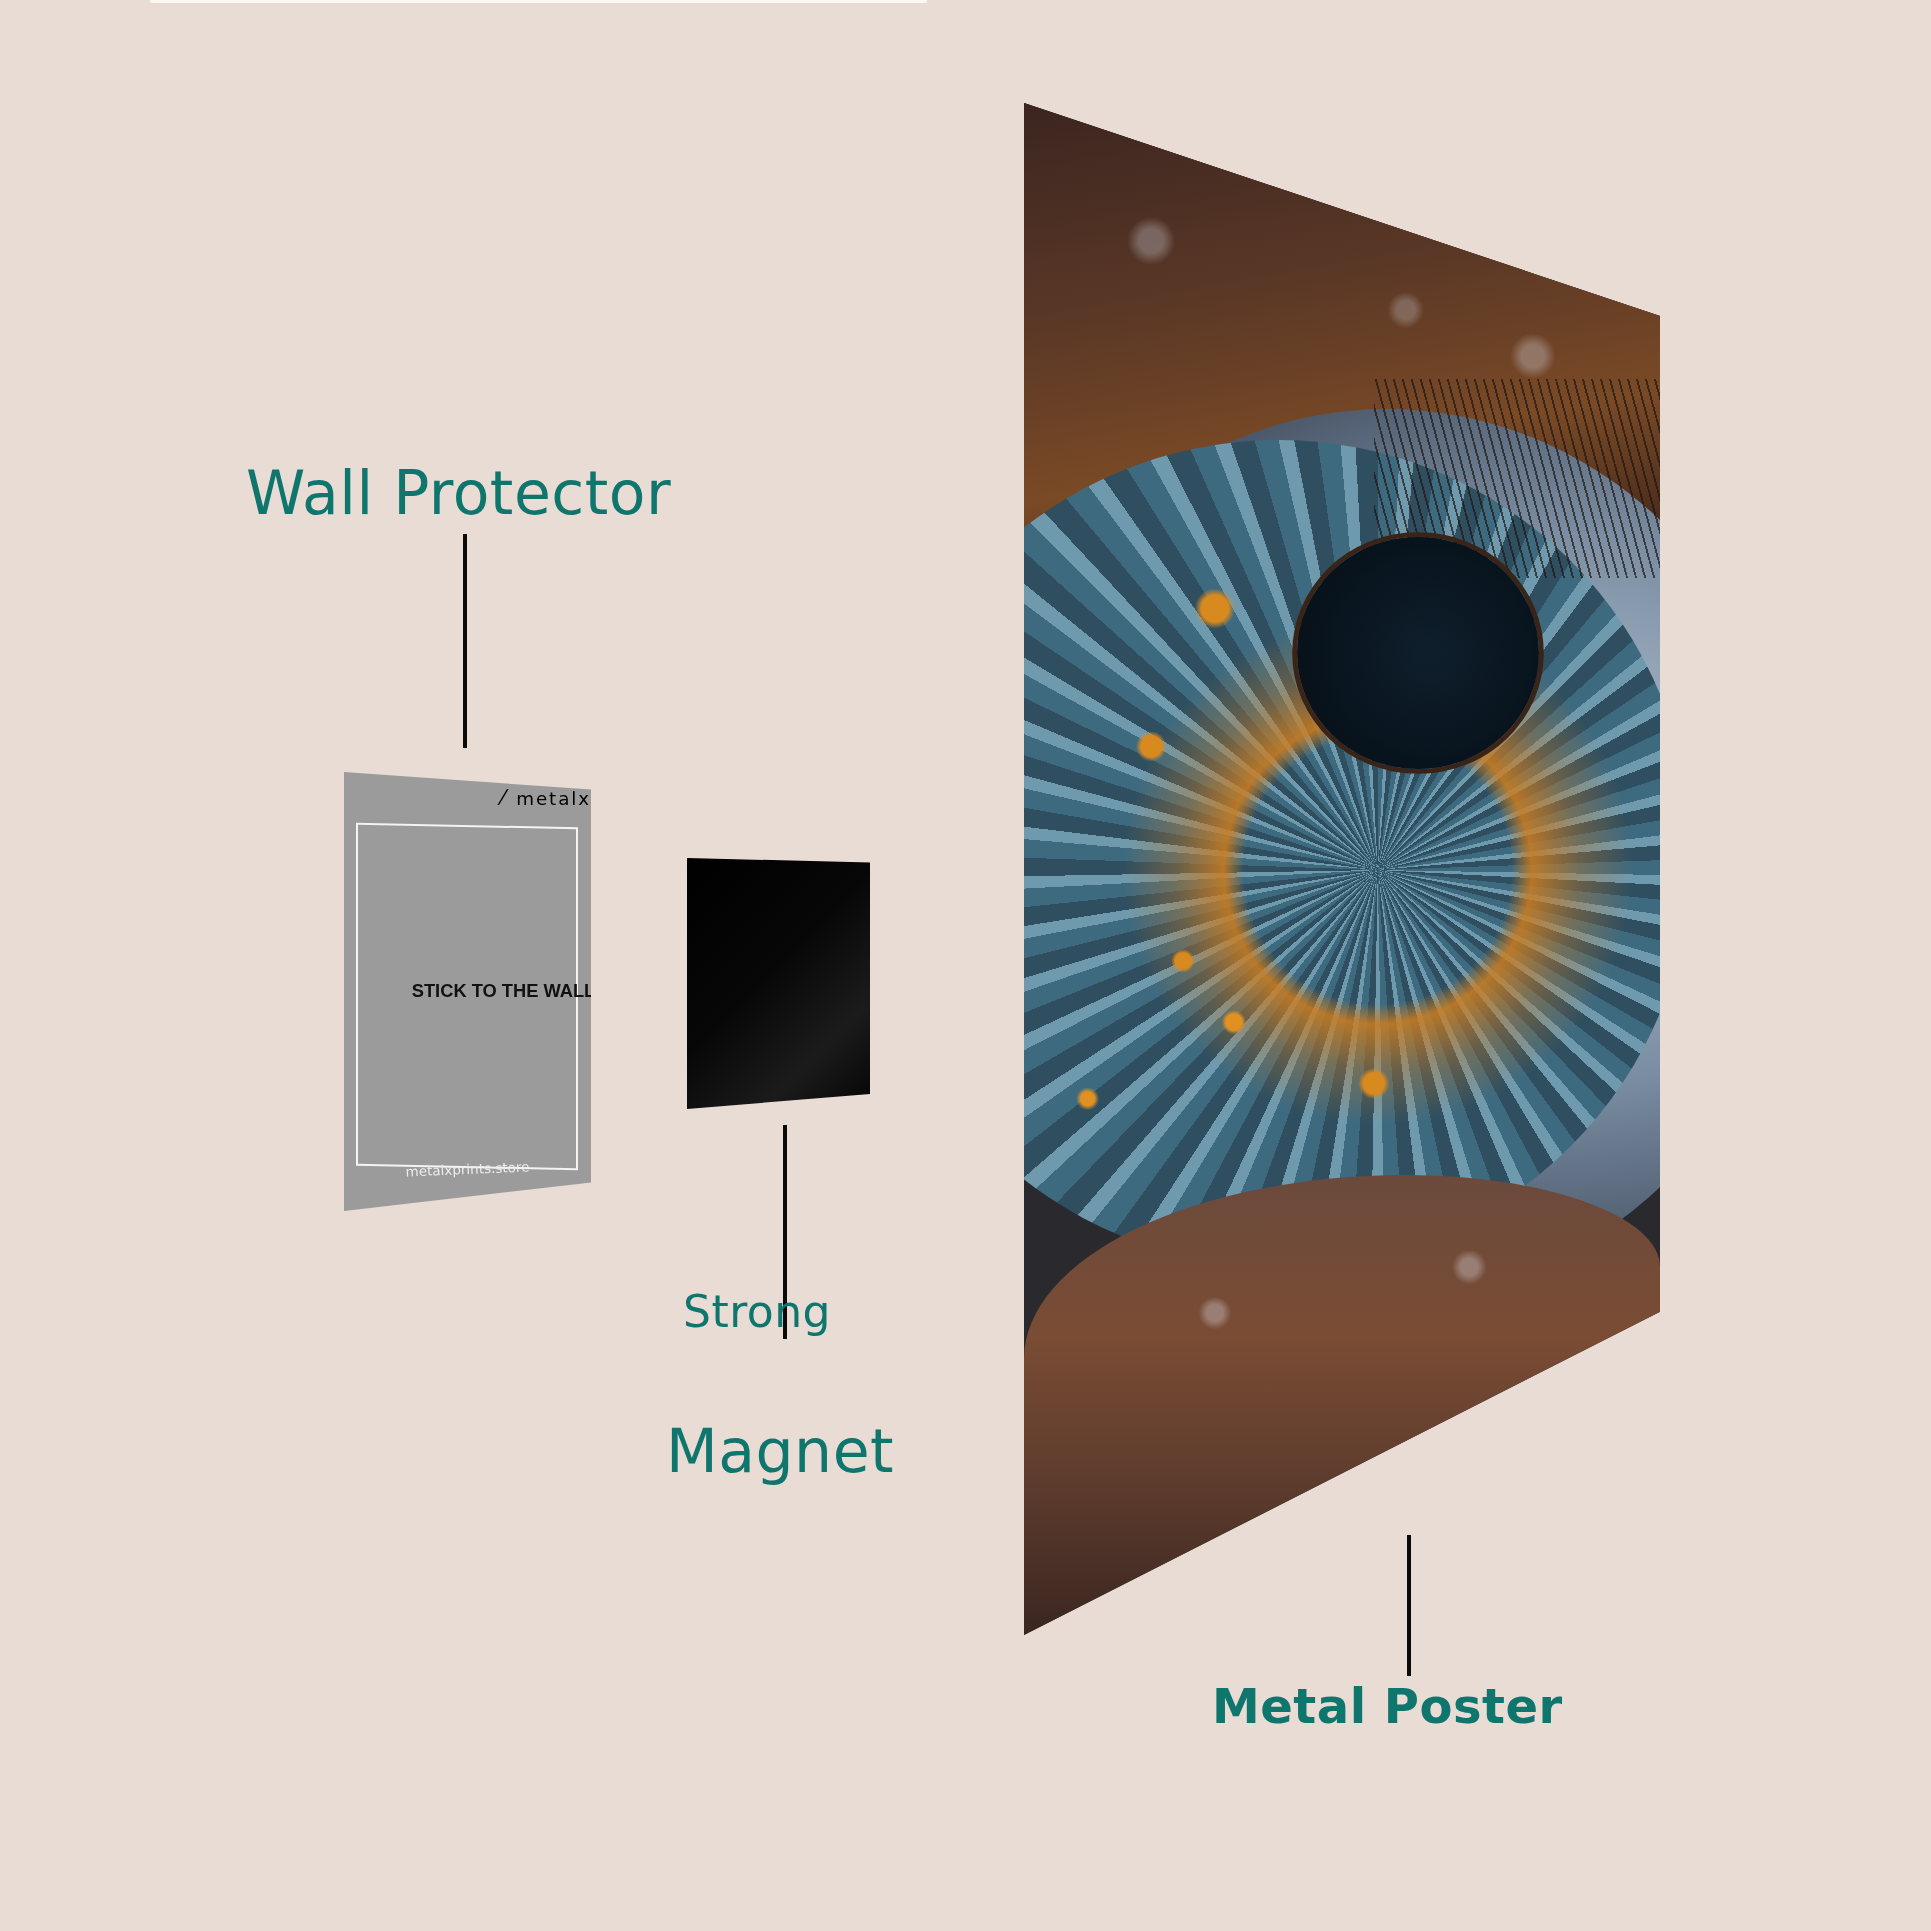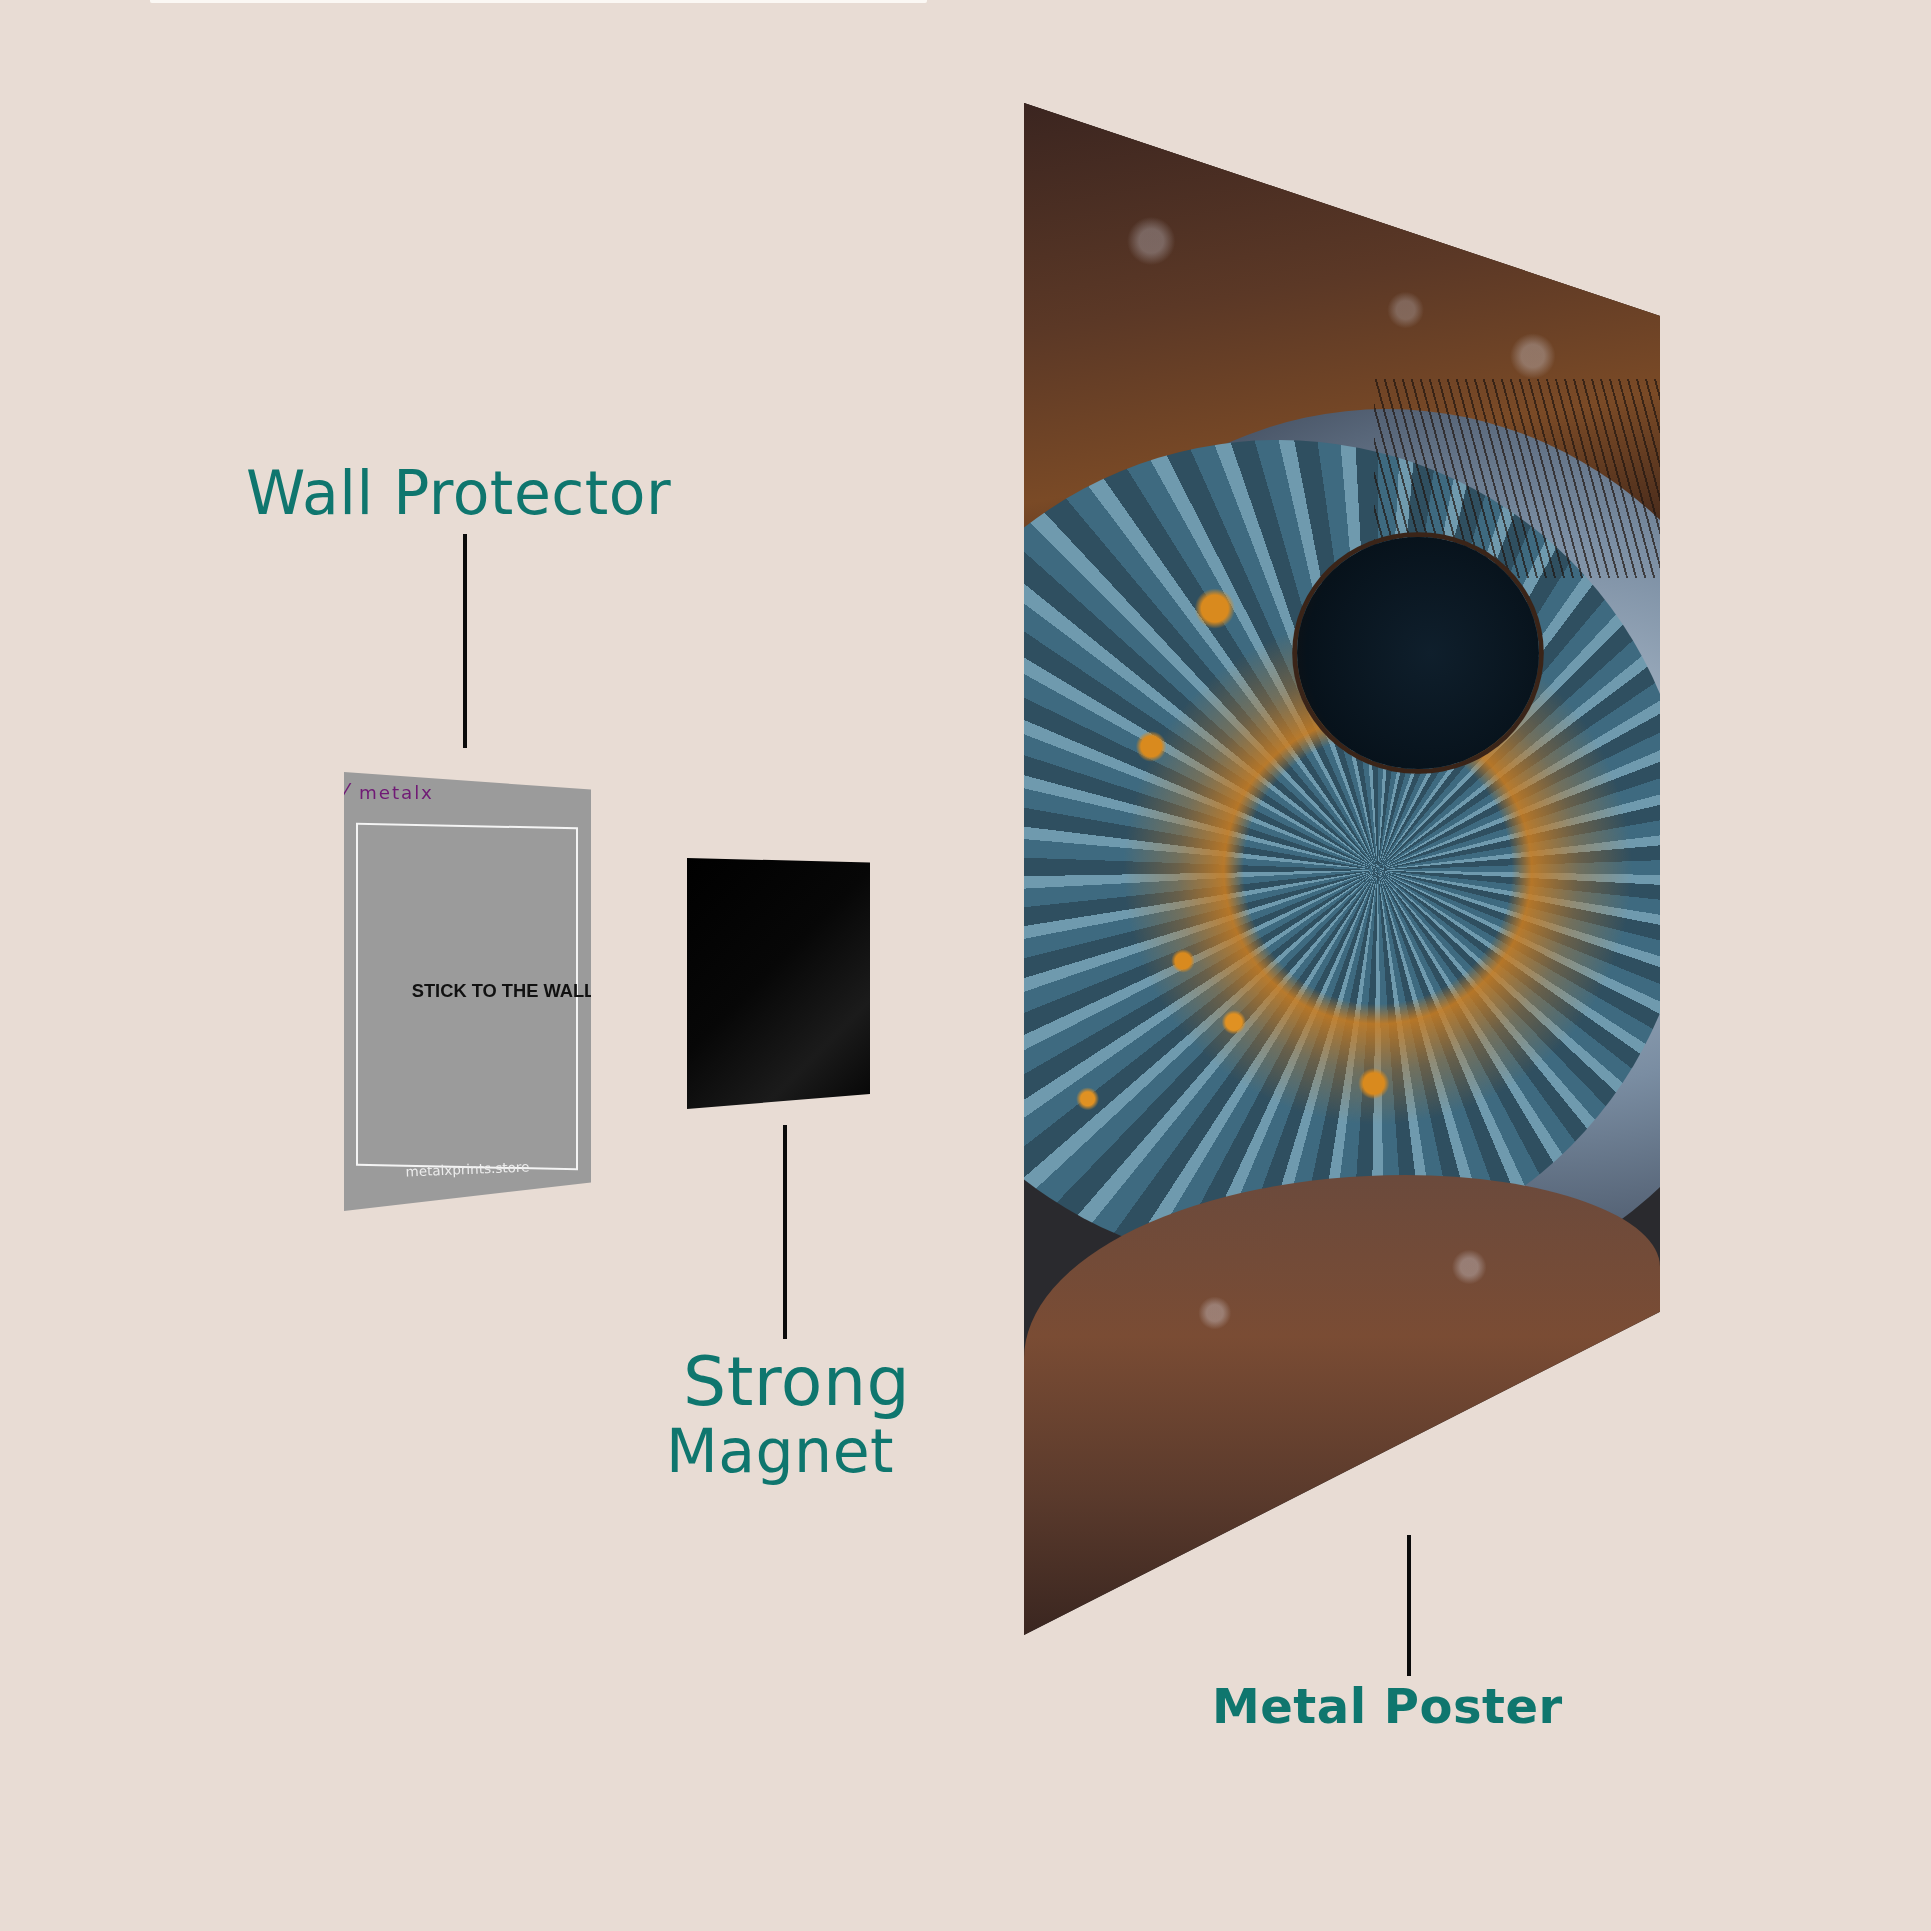--- a/index.html
+++ b/index.html
@@ -24,22 +24,22 @@
     position:absolute; left:344px; top:772px; width:247px; height:439px;
     background:#9b9b9b;
     clip-path:polygon(0 0, 100% 4%, 100% 93.5%, 0 100%);
   }
   .protector-frame {
     position:absolute; left:11.6px; top:53px; width:222px; height:343px;
     border:2.9px solid #f4f4f4; box-sizing:border-box;
     transform:skewY(1.2deg);
   }
   .protector-logo {
-    position:absolute; left:0; width:100%; top:8px; text-align:left;
-    color:#701a75; font-family:"DejaVu Sans", sans-serif; font-size:18.3px;
+    position:absolute; left:0; width:100%; top:14px; text-align:right;
+    color:#000000; font-family:"DejaVu Sans", sans-serif; font-size:18.3px;
     letter-spacing:1.9px;
   }
   .protector-logo .mark { font-size:21px; margin-right:9.7px; }
   .protector-text {
     position:absolute; left:0; width:100%; top:208px; text-align:center;
     color:#111; font-family:"Liberation Sans", sans-serif; font-weight:bold;
     font-size:18.3px;
     padding-left:36px;
   }
   .protector-url {
@@ -129,21 +129,21 @@
   <div class="protector-logo">
     <span class="mark">⁄</span><span>metalx</span>
   </div>
   <div class="protector-frame"></div>
   <div class="protector-text">STICK TO THE WALL</div>
   <div class="protector-url">metalxprints.store</div>
 </div>
 
 <div class="magnet"></div>
 <div class="vline" style="left:783px; top:1125px; height:214px;"></div>
-<div class="label" style="left:683px; top:1342px; font-size:68px;">Strong</div>
+<div class="label" style="left:683px; top:1286px; font-size:44px;">Strong</div>
 <div class="label" style="left:666px; top:1416px; font-size:60px;">Magnet</div>
 
 <div class="poster">
   <div class="lid"></div>
   <div class="sclera"></div>
   <div class="iris"></div>
   <div class="flecks"></div>
   <div class="lashes"></div>
   <div class="pupil"></div>
   <div class="lower"></div>

